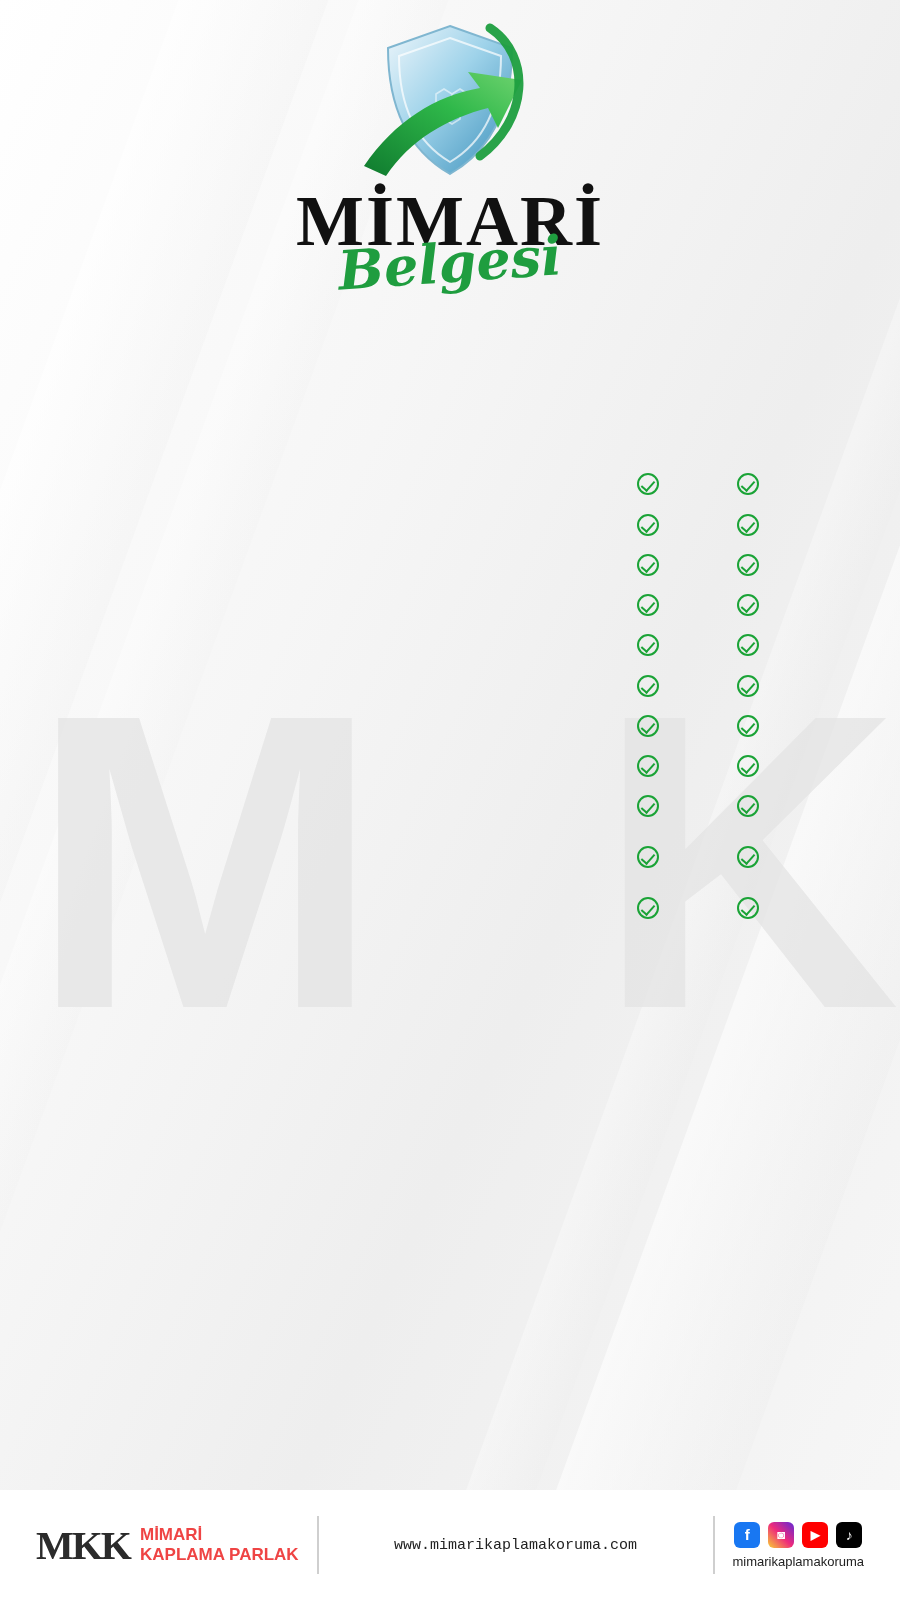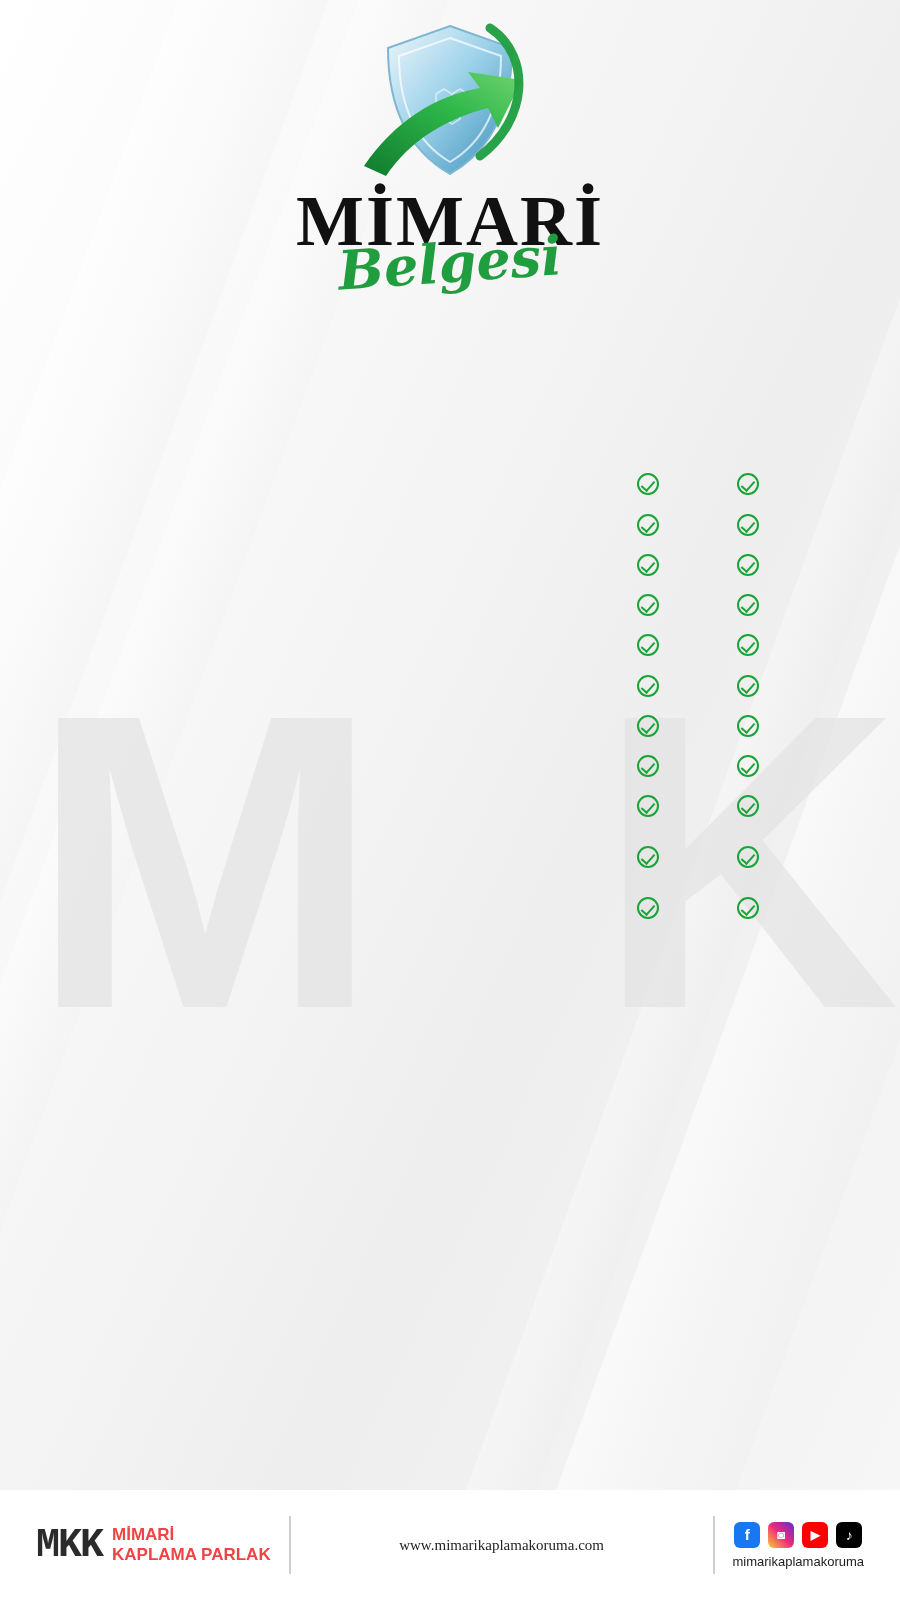--- a/index.html
+++ b/index.html
@@ -176,31 +176,31 @@
   .footer {
     position:absolute; left:0; right:0; bottom:0;
     height:110px;
     background:#ffffff;
     display:flex; align-items:center;
     padding:0 36px;
     gap:18px;
   }
   .mkk-logo { display:flex; align-items:center; gap:10px; }
   .mkk-mark {
-    font-family:Liberation Mono, monospace;
+    font-family:Liberation Serif, serif;
     font-weight:bold; font-size:40px; color:#2b2b2b; letter-spacing:-2px;
   }
   .mkk-text {
     font-family:"Liberation Sans", sans-serif;
     font-weight:bold; font-size:17px; color:#ef4444; line-height:1.15;
   }
   .divider { width:2px; height:58px; background:#cfcfcf; }
   .contact { text-align:center; flex:0 0 auto; }
   .contact .web {
-    font-family:Liberation Serif, serif; font-size:15px; color:#222;
+    font-family:Liberation Mono, monospace; font-size:15px; color:#222;
   }
   .contact .phone {
     font-family:"Liberation Sans", sans-serif; font-weight:bold;
     font-size:27px; color:#111; margin-top:2px;
   }
   .social { text-align:center; }
   .social-icons { display:flex; gap:8px; justify-content:center; }
   .si {
     width:26px; height:26px; border-radius:6px;
     display:flex; align-items:center; justify-content:center;

